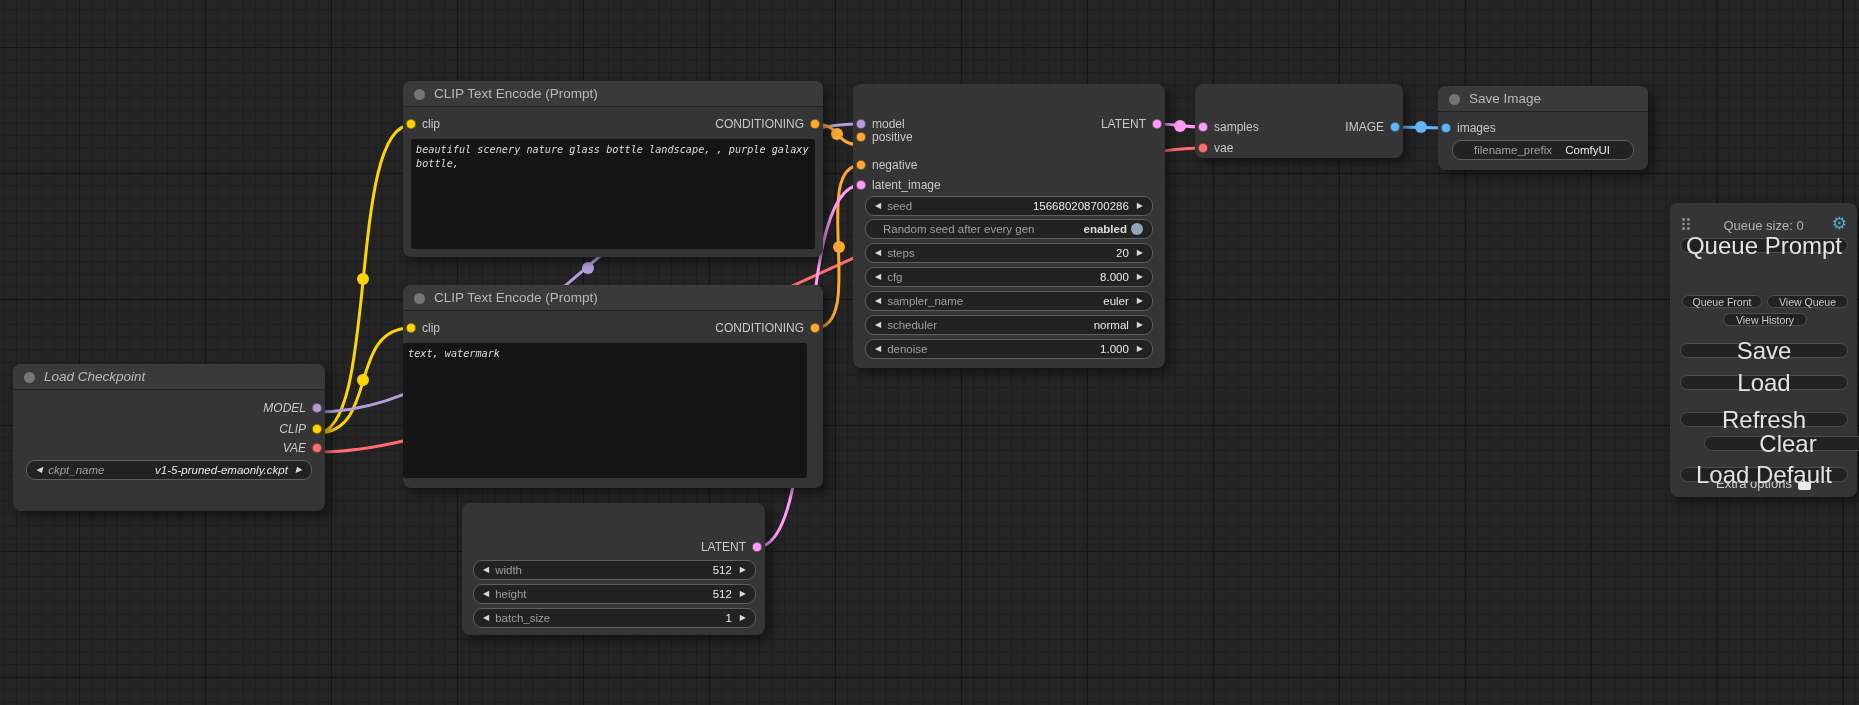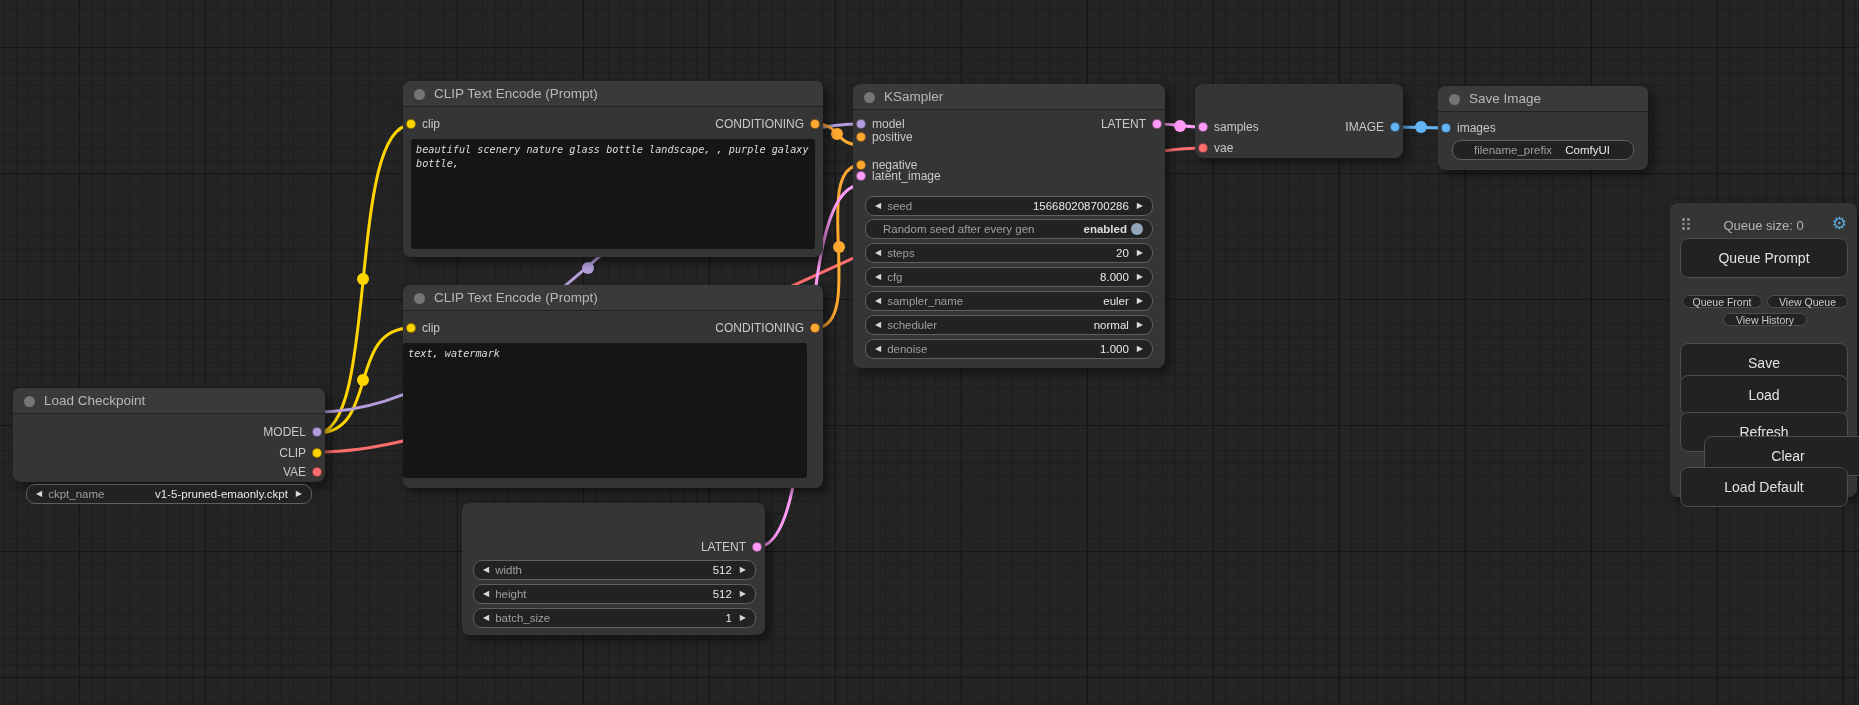--- a/index.html
+++ b/index.html
@@ -53,21 +53,21 @@
   #queue-header { top:12px; height:20px; }
   #queue-size { font-size:13px; color:#b4b4b4; }
   #drag-handle { position:absolute; left:12px; top:3px; display:grid;
     grid-template-columns:3px 3px; grid-gap:2px; }
   #drag-handle i { width:2.5px; height:2.5px; border-radius:50%; background:#8a8a8a; }
   #gear { position:absolute; right:10px; top:-2px; font-size:17px; color:#5aa7d6;
     cursor:pointer; }
   .btn { position:absolute; left:10px; width:168px; background:#222222;
     border:1px solid #4d4d4d; border-radius:8px; color:#e2e2e2; display:flex;
     align-items:center; justify-content:center; cursor:pointer; }
-  .btn.big { height:40px; font-size:14px; }
+  .btn.big { height:15px; font-size:24px; }
   .btn.small { border-radius:10px; font-size:10.5px; height:13px; color:#cccccc; }
   #extra-row { top:273px; height:15px; gap:6px; }
   #extra-label { font-size:13px; color:#cfcfcf; }
   #extra-checkbox { width:13px; height:12px; background:#eaeaea; border-radius:2px; }
 </style>
 </head>
 <body>
 
 <div id="canvas">
 
@@ -93,21 +93,21 @@
 
     <circle cx="363" cy="279" r="6" fill="#FFD500"></circle>
     <circle cx="363" cy="380" r="6" fill="#FFD500"></circle>
     <circle cx="588" cy="268" r="6" fill="#B39DDB"></circle>
     <circle cx="837" cy="134" r="6" fill="#FFA931"></circle>
     <circle cx="839" cy="247" r="6" fill="#FFA931"></circle>
     <circle cx="1180" cy="126" r="6" fill="#FF9CF9"></circle>
     <circle cx="1421" cy="127" r="6" fill="#64B5F6"></circle>
   </svg>
 
-  <div class="node" style="left:13px; top:388px; width:312px; height:94px;">
+  <div class="node" style="left:13px; top:364px; width:312px; height:147px;font-style:italic;">
     <div class="node-title">
       <span class="tdot"></span>
       <span class="ttext">Load Checkpoint</span>
     </div>
     <div class="srow" style="top:404px; margin-top:-368px;">
       <span class="slabel out">MODEL</span>
       <span class="pdot out c-model"></span>
     </div>
     <div class="srow" style="top:57px;">
       <span class="slabel out">CLIP</span>
@@ -147,39 +147,35 @@
     <div class="srow" style="top:35px;">
       <span class="pdot in c-clip"></span>
       <span class="slabel in">clip</span>
       <span class="slabel out">CONDITIONING</span>
       <span class="pdot out c-cond"></span>
     </div>
     <div class="ta" style="left:0; top:58px; width:404px; height:135px;">text, watermark</div>
   </div>
 
   <div class="node" style="left:853px; top:84px; width:312px; height:284px;">
-    <div class="node-title">
-      <span class="tdot"></span>
-      <span class="ttext">KSampler</span>
-    </div>
     <div class="srow" style="top:32px;">
       <span class="pdot in c-model"></span>
       <span class="slabel in">model</span>
       <span class="slabel out">LATENT</span>
       <span class="pdot out c-latent"></span>
     </div>
     <div class="srow" style="top:45px;padding-left:45px;">
       <span class="pdot in c-cond"></span>
       <span class="slabel in">positive</span>
     </div>
     <div class="srow" style="top:73px;">
       <span class="pdot in c-cond"></span>
       <span class="slabel in">negative</span>
     </div>
-    <div class="srow" style="top:84px;text-align:center;">
+    <div class="srow" style="top:93px;text-align:center;">
       <span class="pdot in c-latent"></span>
       <span class="slabel in">latent_image</span>
     </div>
     <div class="pill" style="left:12px; top:112px; width:288px;">
       <span class="arr">◀</span>
       <span class="plabel">seed</span>
       <span class="pvalue">156680208700286</span>
       <span class="arr r">▶</span>
     </div>
     <div class="pill" style="left:12px; top:135px; width:288px;">

